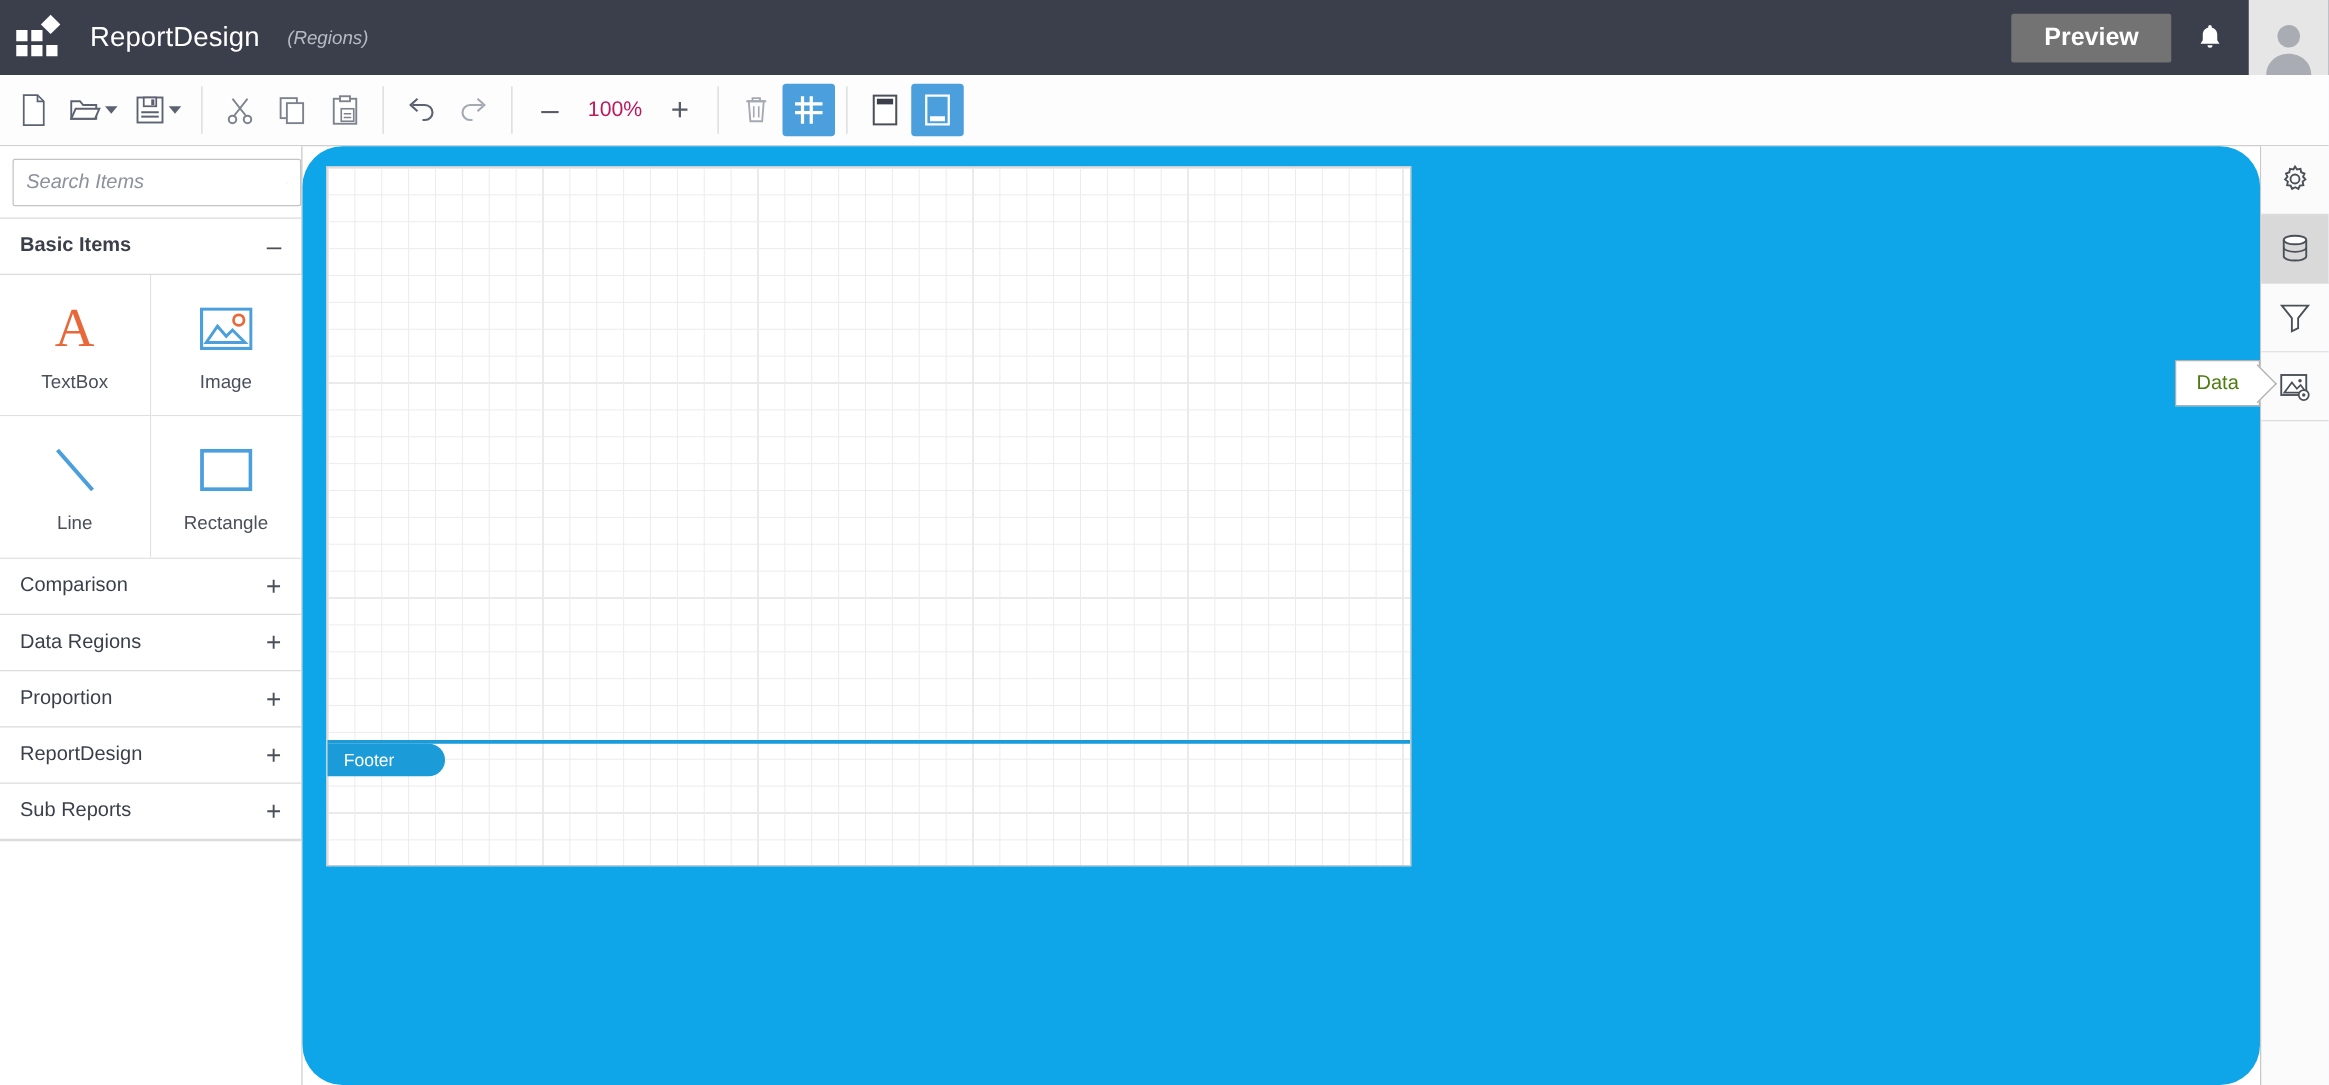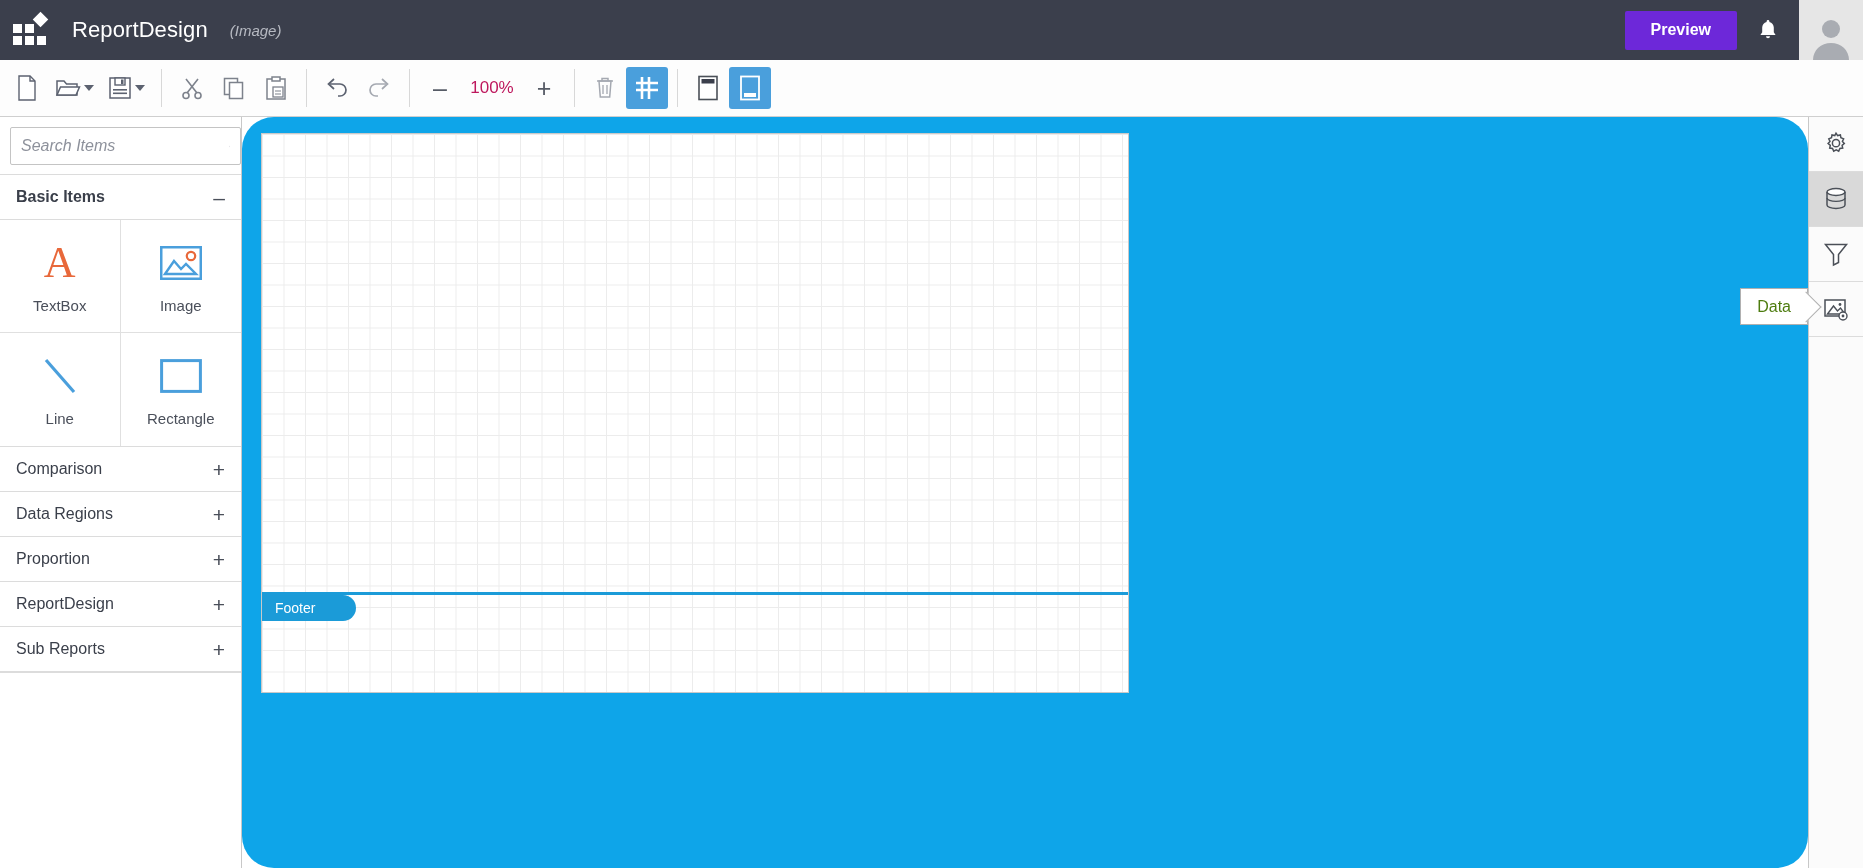--- a/index.html
+++ b/index.html
@@ -30,22 +30,22 @@
     color: #fff; font-size: 22px; margin-left: 12px; letter-spacing: .1px;
   }
   .app-edited {
     color: #b7bac2; font-size: 15px; font-style: italic; margin-left: 22px;
   }
   .header-right {
     position: absolute; right: 0; top: 0; height: 60px;
     display: flex; align-items: center;
   }
   .preview-btn {
-    background: #6d28d9; color: #fff; border: none;
-    font-size: 16px; font-family: inherit; font-weight: bold;
+    background: #737373; color: #fff; border: none;
+    font-size: 20px; font-family: inherit; font-weight: bold;
     padding: 0 26px; height: 39px; border-radius: 2px; cursor: pointer;
   }
   .bell-btn {
     width: 62px; height: 60px; display: flex;
     align-items: center; justify-content: center; cursor: pointer;
   }
   .avatar-btn {
     width: 64px; height: 60px; background: #e6e6e6;
     display: flex; align-items: flex-end; justify-content: center;
     overflow: hidden; cursor: pointer;
@@ -181,21 +181,21 @@
         <span style="left:12px;top:10px"></span>
       <div class="d" style="position:absolute;left:22px;top:0px"></div>
       <span style="left:0;top:22px"></span>
         <span style="left:12px;top:22px"></span>
         <span style="left:24px;top:22px"></span>
       <span style="left:0;top:0px;opacity:0"></span>
 
     </div>
   </div>
   <div class="app-title">ReportDesign</div>
-  <div class="app-edited">(Image)</div>
+  <div class="app-edited">(Regions)</div>
 
   <div class="header-right">
     <button class="preview-btn">Preview</button>
     <div class="bell-btn">
       <svg width="22" height="24" viewBox="0 0 22 24">
         <path d="M11 2c-.8 0-1.4.6-1.4 1.4v.5C7 4.5 5.2 6.8 5.2 9.6v4.6L3.4 17h15.2l-1.8-2.8V9.6c0-2.8-1.8-5.1-4.4-5.7v-.5C12.4 2.6 11.8 2 11 2z" fill="#ffffff"></path>
         <path d="M9 18.2a2 2 0 0 0 4 0z" fill="#ffffff"></path>
       </svg>
     </div>
     <div class="avatar-btn">

